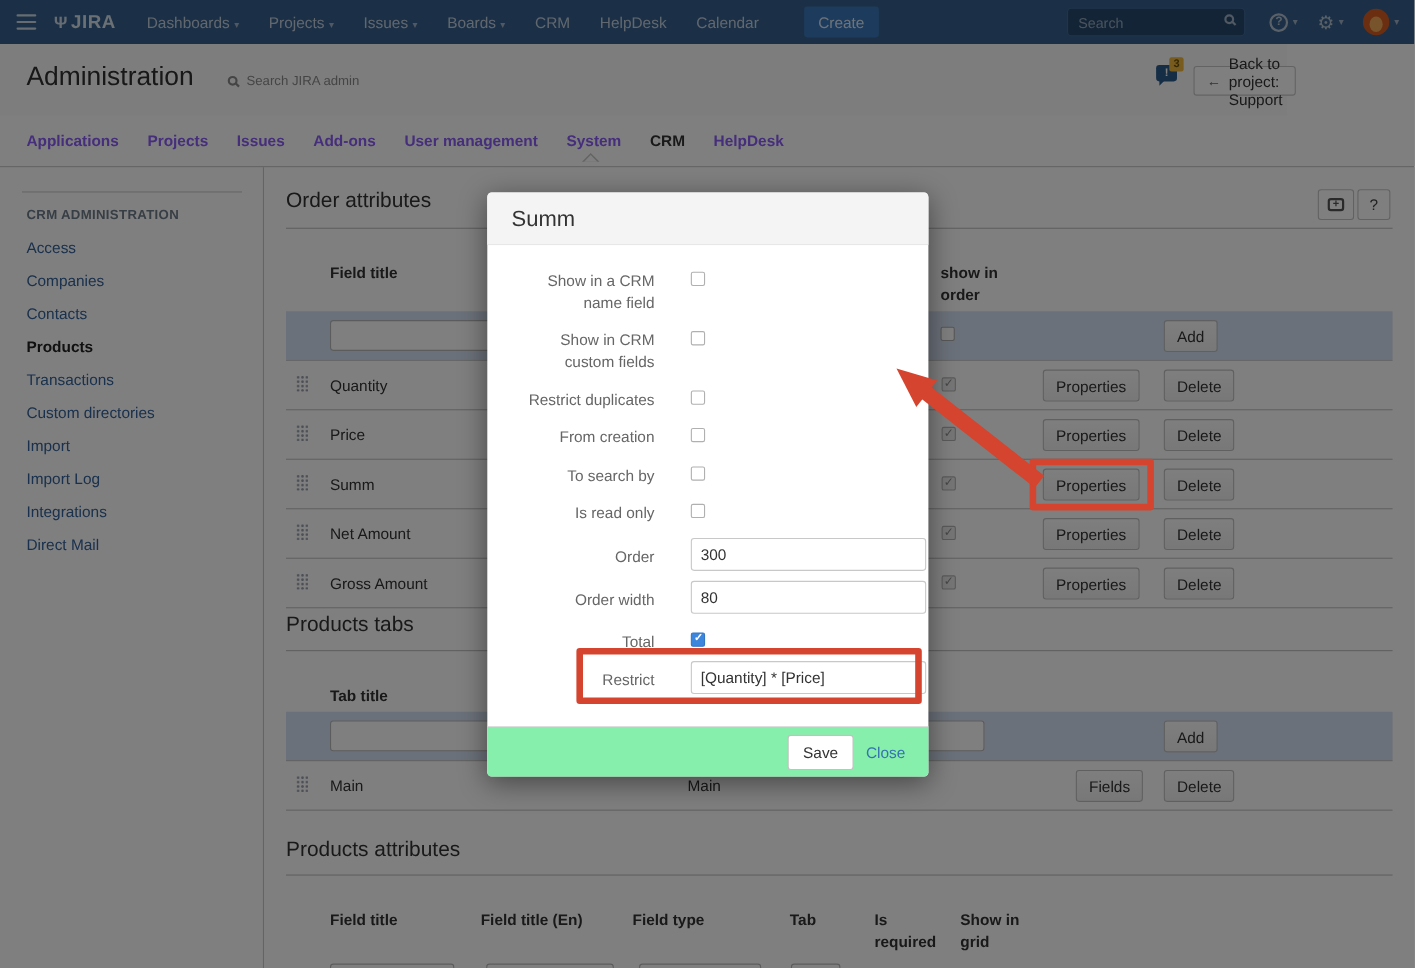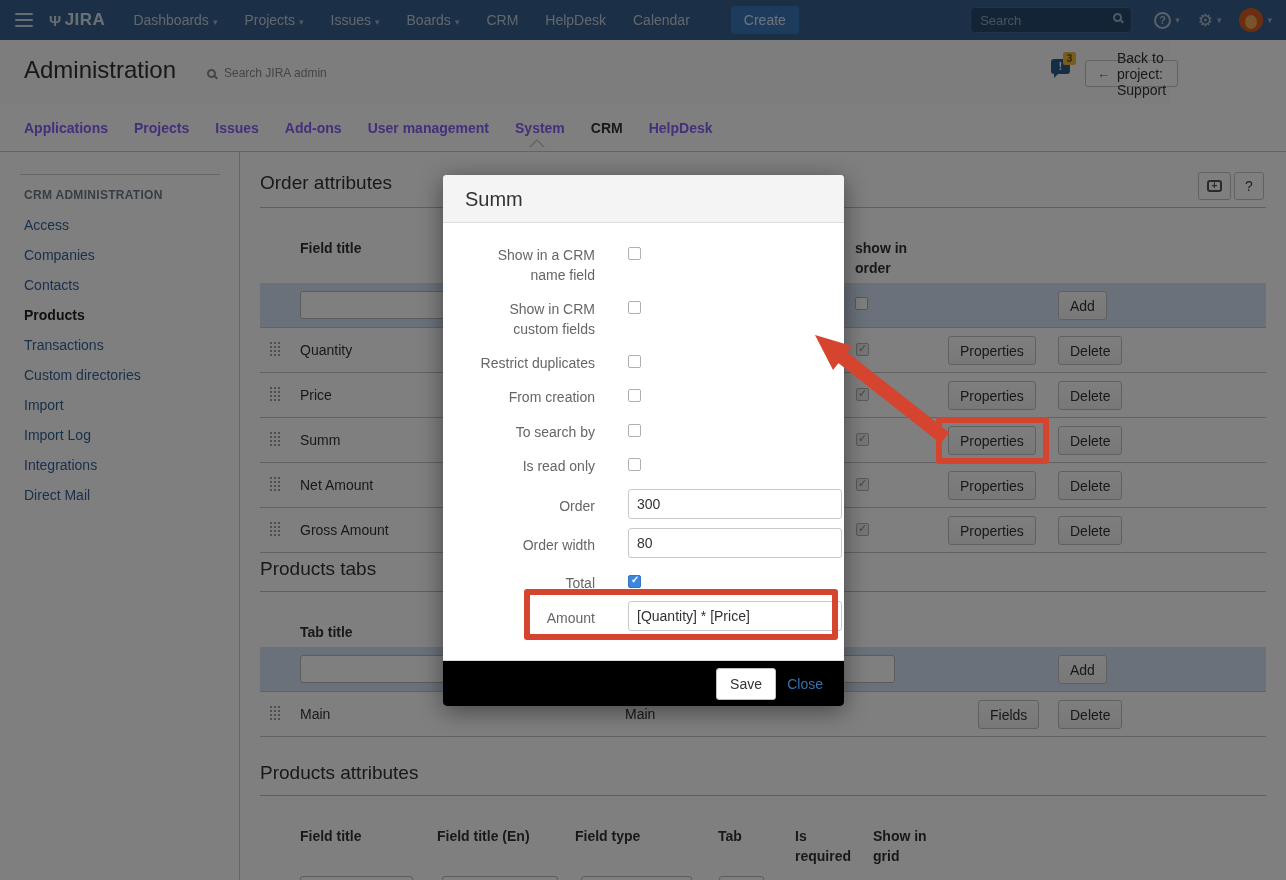--- a/index.html
+++ b/index.html
@@ -78,21 +78,21 @@
   .blanket { position:absolute; inset:0; background:rgba(0,0,0,0.5); z-index:40; }
   .modal { position:absolute; left:443px; top:175px; width:401px; height:531px; background:#fff; border-radius:4px; box-shadow:0 5px 25px rgba(0,0,0,.45); z-index:50; }
   .modal-head { position:absolute; left:0; top:0; width:100%; height:48px; background:#f4f4f4; border-bottom:1px solid #ddd; border-radius:4px 4px 0 0; }
   .modal-title { position:absolute; left:22px; top:13px; font-size:20px; color:#333; }
   .m-row { position:absolute; left:20px; display:flex; align-items:flex-start;gap:16px; }
   .m-label { width:132px; text-align:right; font-size:14px; color:#666; line-height:20px; margin-right:17px; flex:none; }
   .m-cb { position:relative; width:13px; height:13px; border:1px solid #b0b0b0; border-radius:2px; background:#fff; margin-top:2px; flex:none; }
   .m-cb.on { background:#3c87dd; border-color:#3576c2; }
   .m-cb.on::after { content:"\2713"; position:absolute; left:2px; top:-2px; font-size:10px; font-weight:bold; color:#fff; }
   .m-inp { width:214px; height:30px; border:1px solid #c8c8c8; border-radius:3px; padding:0 8px; font:14px "Liberation Sans",sans-serif; color:#333; flex:none; margin-top:-7px; }
-  .modal-foot { position:absolute; left:0; bottom:0; width:100%; height:46px; background:#000000; border-top:1px solid #ddd; border-radius:0 0 4px 4px; }
+  .modal-foot { position:absolute; left:0; bottom:0; width:100%; height:46px; background:#86efac; border-top:1px solid #ddd; border-radius:0 0 4px 4px; }
   .save-btn { position:absolute; right:68px; top:7px; height:32px; padding:0 13px; background:#fff; border:1px solid #c1c1c1; border-radius:3px; font-size:14px; color:#333; display:inline-flex; align-items:center; }
   .close-lnk { position:absolute; right:21px; top:15px; font-size:14px; color:#3572b0; }
 
   
   .anno { position:absolute; border:6px solid #d5442e; border-radius:3px; z-index:60; pointer-events:none; }
   .anno-box-props { left:936px; top:417px; width:113px; height:47px; }
   .anno-box-formula { left:524px; top:589px; width:314px; height:51px; }
   .anno-arrow { position:absolute; left:0; top:0; z-index:60; pointer-events:none; }
 </style>
 </head>
@@ -301,21 +301,21 @@
       </div>
     <div class="m-row" style="top:360px">
         <span class="m-label">Order width</span>
         <input class="m-inp" value="80" style="">
       </div>
     <div class="m-row" style="top:398px">
         <span class="m-label">Total</span>
         <span class="m-cb on"></span>
       </div>
     <div class="m-row" style="top:433px">
-        <span class="m-label">Amount</span>
+        <span class="m-label">Restrict</span>
         <input class="m-inp" value="[Quantity] * [Price]" style="">
       </div>
     <div class="modal-foot">
       <span class="save-btn">Save</span>
       <span class="close-lnk">Close</span>
     </div>
   </div>
 
   <div class="anno anno-box-props"></div>
   <div class="anno anno-box-formula"></div>

